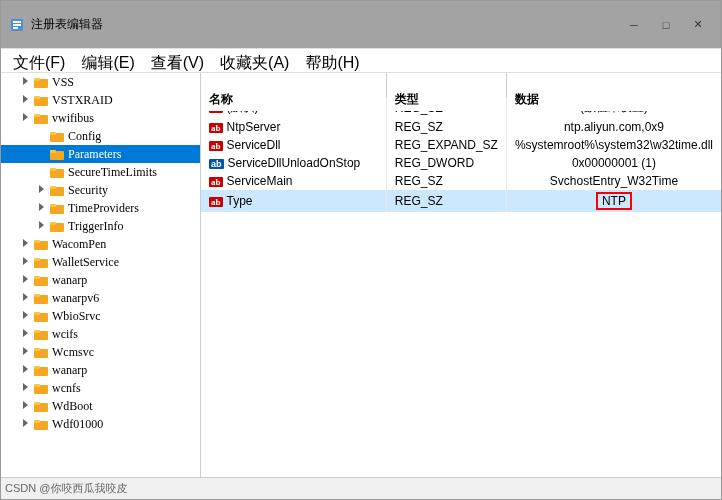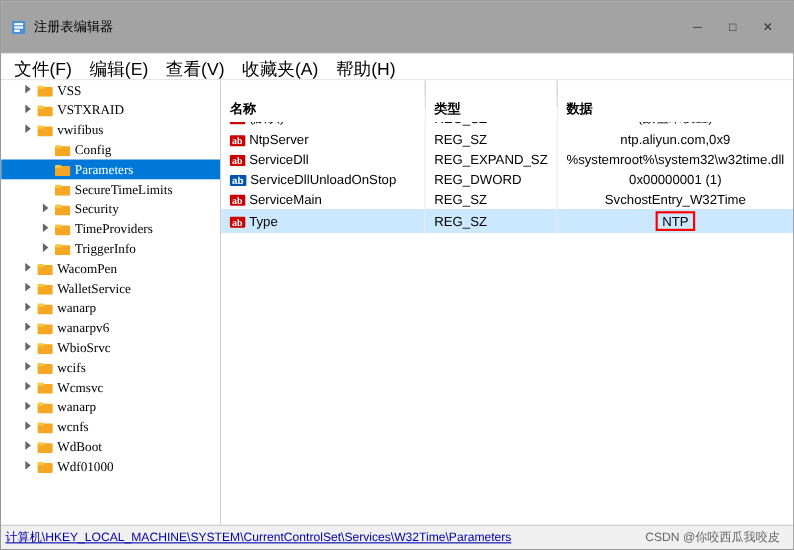--- a/index.html
+++ b/index.html
@@ -538,16 +538,15 @@
               <td><span class="ab-icon">ab</span>Type</td>
               <td>REG_SZ</td>
               <td><span class="ntp-value">NTP</span></td>
             </tr>
           </tbody>
       </table>
     </div>
   </div>
 
   <div class="status-bar">
-    <span class="status-path">计算机\HKEY_LOCAL_MACHINE\SYSTEM\CurrentControlSet\Services\W32Time\Parameters</span>
     <span class="status-brand">CSDN @你咬西瓜我咬皮</span>
   </div>
 </div>
 
 </body></html>

